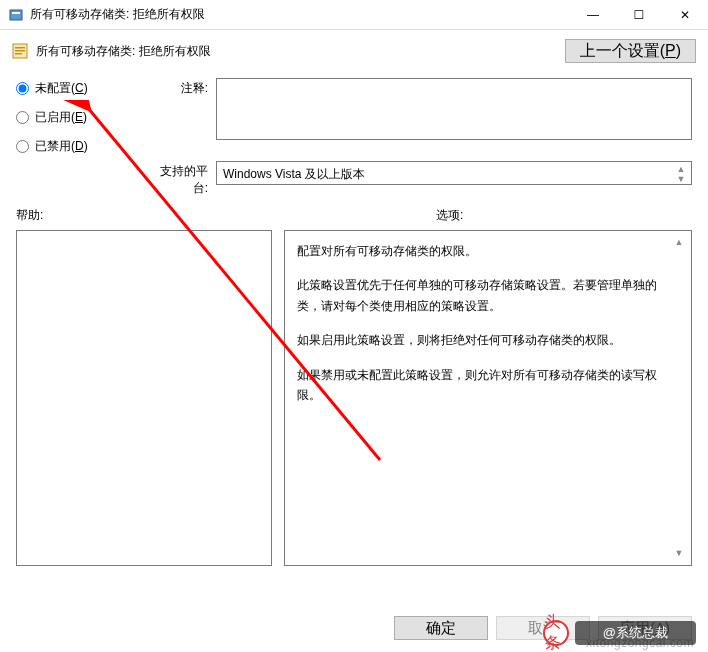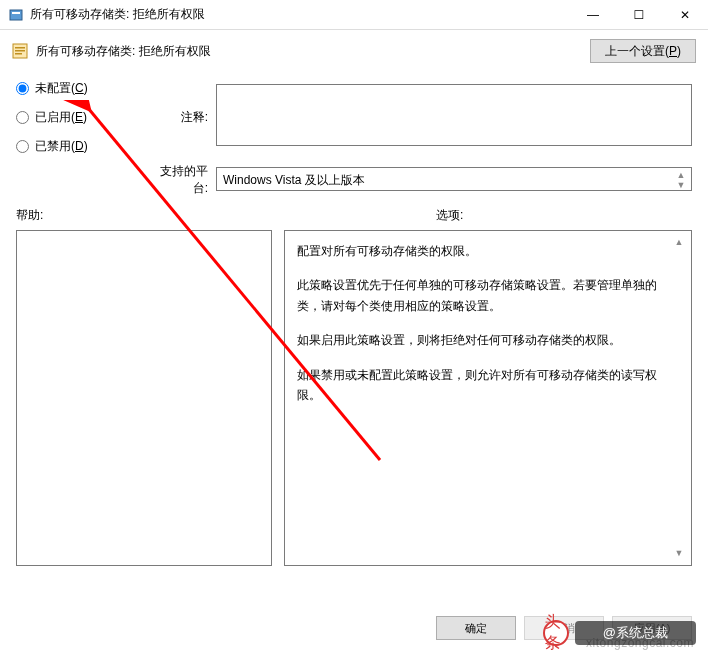--- a/index.html
+++ b/index.html
@@ -7,44 +7,44 @@
     
     .titlebar { height: 30px; border-bottom: 1px solid #ddd; display: flex; align-items: center; padding-left: 8px; }
     .titlebar-icon { width: 16px; height: 16px; margin-right: 6px; display: flex; align-items: center; justify-content: center; }
     .titlebar-text { flex: 1; font-size: 12px; color: #000; }
     .win-controls { display: flex; height: 100%; }
     .win-btn { width: 46px; display: flex; align-items: center; justify-content: center; color: #000; }
     
     .toolbar { height: 42px; display: flex; align-items: center; padding: 0 12px; gap: 8px; }
     .toolbar-icon { width: 16px; height: 16px; }
     .toolbar-title { flex: 1; font-size: 12px; }
-    .nav-btn { height: 24px; padding: 0 14px; border: 1px solid #adadad; background: #e1e1e1; font-size: 12px; font-family: inherit; }
+    .nav-btn { height: 24px; padding: 0 14px; border: 1px solid #adadad; background: #e1e1e1; font-size: 16px; font-family: inherit; }
     .nav-btn u { text-decoration: underline; }
     
-    .config-row { display: flex; padding: 6px 16px; align-items: center; }
+    .config-row { display: flex; padding: 6px 16px; align-items: flex-start; }
     .radio-col { width: 130px; display: flex; flex-direction: column; gap: 12px; padding-top: 2px; }
     .radio-item { display: flex; align-items: center; gap: 6px; }
     .radio-item input { margin: 0; }
     .radio-item label u { text-decoration: underline; }
     .label-col { width: 70px; text-align: right; padding-right: 8px; padding-top: 2px; }
     .field-col { flex: 1; }
     .comment-box { width: 100%; height: 62px; border: 1px solid #7a7a7a; background: #fff; resize: none; font-family: inherit; font-size: 12px; padding: 2px 4px; }
     .platform-box { width: 100%; height: 24px; border: 1px solid #7a7a7a; background: #fff; padding: 4px 6px; position: relative; }
     .scroll-hint { position: absolute; right: 2px; top: 2px; bottom: 2px; width: 16px; display: flex; flex-direction: column; justify-content: space-between; color: #888; font-size: 9px; align-items: center; }
     
     .panel-row { display: flex; padding: 4px 16px 0; gap: 12px; }
     .panel-col { flex: 1; }
     .panel-label { margin-bottom: 6px; }
     .panel-box { border: 1px solid #7a7a7a; background: #fff; height: 336px; padding: 10px 12px; font-size: 12px; line-height: 1.7; overflow: hidden; position: relative; }
     .panel-box.options { width: 256px; flex: none; }
     .panel-box.help { flex: 1; }
     .help-content p { margin-bottom: 14px; }
     
     .button-row { position: absolute; bottom: 12px; right: 16px; display: flex; gap: 8px; }
-    .dlg-btn { width: 80px; height: 24px; border: 1px solid #adadad; background: #e1e1e1; font-size: 11px; font-family: inherit; }
+    .dlg-btn { width: 94px; height: 24px; border: 1px solid #adadad; background: #e1e1e1; font-size: 15px; font-family: inherit; }
     
     .arrow-svg { position: absolute; top: 100px; left: 60px; pointer-events: none; z-index: 100; }
     
     .watermark { position: absolute; bottom: 6px; right: 12px; display: flex; align-items: center; gap: 6px; z-index: 200; }
     .wm-circle { width: 26px; height: 26px; border-radius: 50%; background: #fff; border: 2px solid #d93a3a; display: flex; align-items: center; justify-content: center; font-size: 16px; color: #d93a3a; font-weight: normal; }
     .wm-text { background: rgba(0,0,0,0.6); color: #fff; padding: 3px 28px; border-radius: 4px; font-size: 13px; }
     .wm-url { position: absolute; bottom: 2px; right: 14px; font-size: 12px; color: rgba(128,128,128,0.55); letter-spacing: 0.5px; z-index: 199; }
   </style>
 </head>
 <body>

